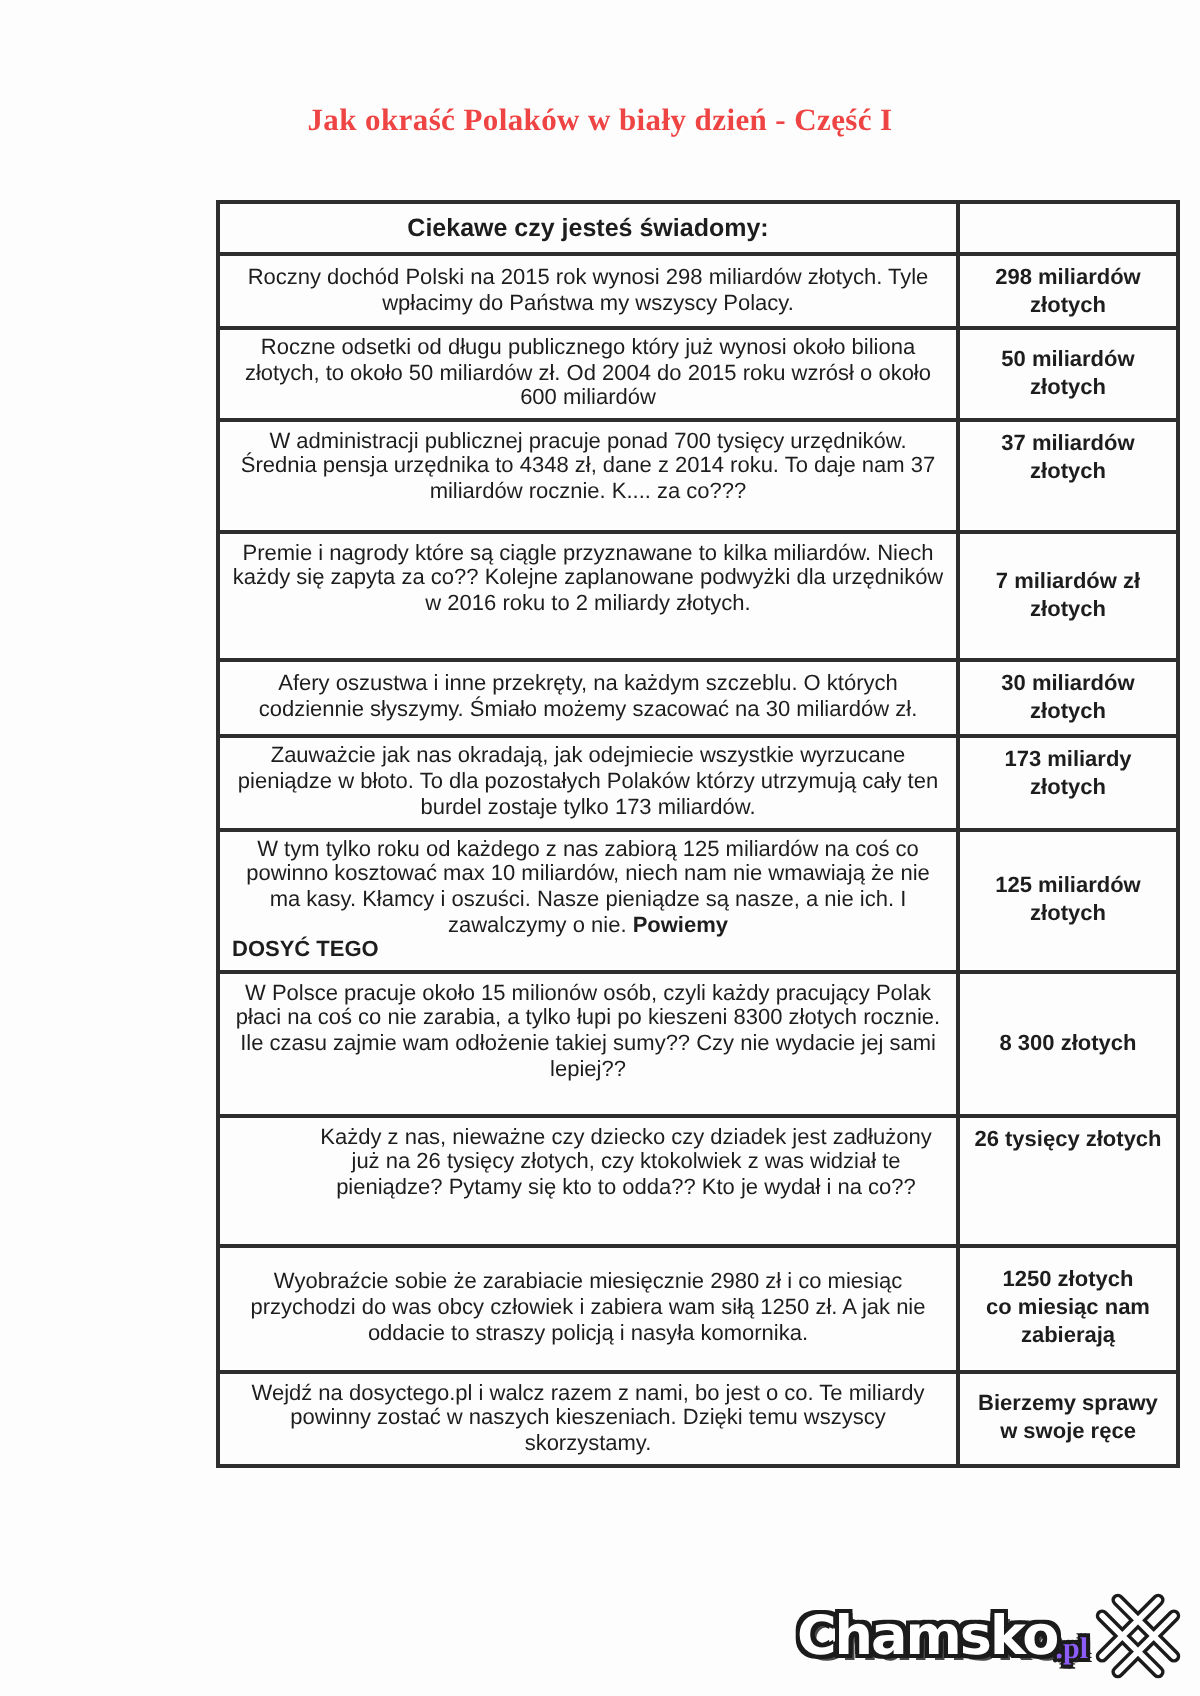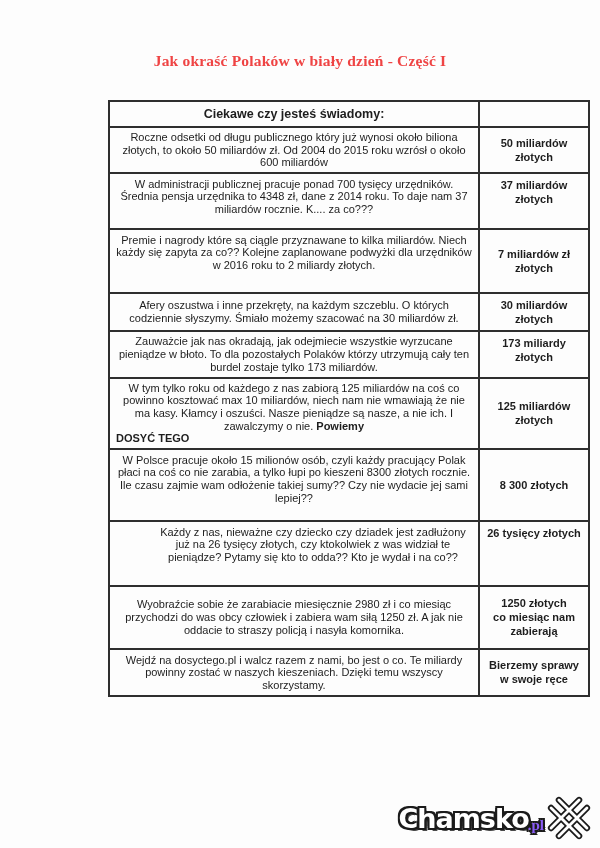--- a/index.html
+++ b/index.html
@@ -124,20 +124,25 @@
 
   <h1 class="doc-title">Jak okraść Polaków w biały dzień - Część I</h1>
 
   <table class="info-table">
     <tbody>
       <tr class="header-row">
         <td class="desc">Ciekawe czy jesteś świadomy:</td>
         <td class="amount"></td>
       </tr>
 
+      <tr class="r1">
+        <td class="desc"><span>Roczny dochód Polski na 2015 rok wynosi 298 miliardów złotych. Tyle wpłacimy do Państwa my wszyscy Polacy.</span></td>
+        <td class="amount">298 miliardów
+złotych</td>
+      </tr>
 
       <tr class="r2">
         <td class="desc"><span>Roczne odsetki od długu publicznego który już wynosi około biliona złotych, to około 50 miliardów zł. Od 2004 do 2015 roku wzrósł o około 600 miliardów</span></td>
         <td class="amount">50 miliardów
 złotych</td>
       </tr>
 
       <tr class="r3">
         <td class="desc valign-top"><span>W administracji publicznej pracuje ponad 700 tysięcy urzędników. Średnia pensja urzędnika to 4348 zł, dane z 2014 roku. To daje nam 37 miliardów rocznie. K.... za co???</span></td>
         <td class="amount valign-top">37 miliardów

